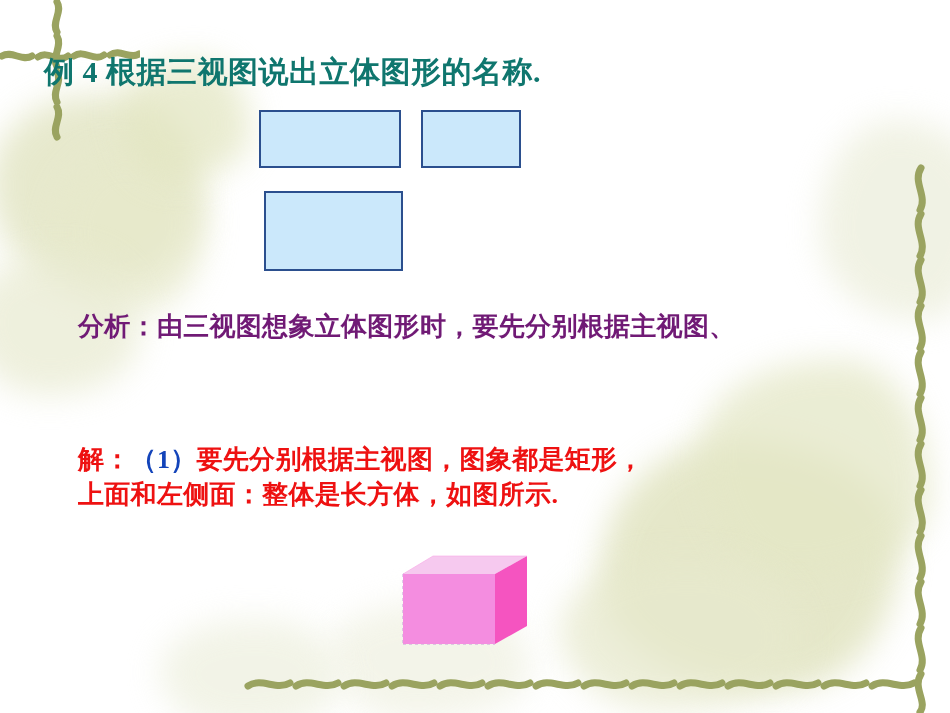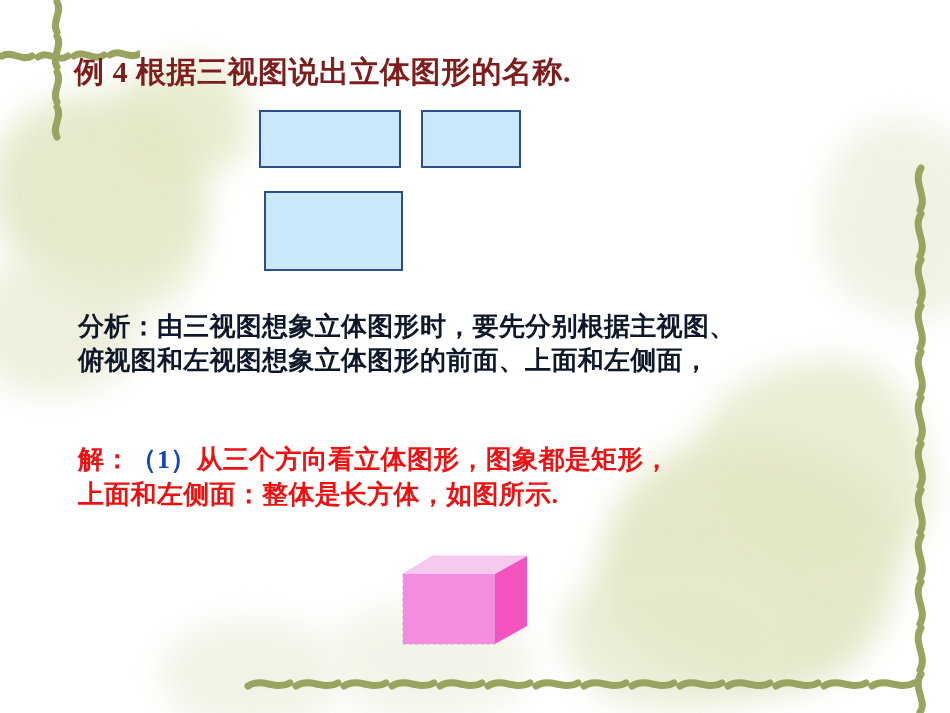--- a/index.html
+++ b/index.html
@@ -52,40 +52,40 @@
     position: absolute;
     left: 0;
     top: 0;
     width: 140px;
     height: 210px;
   }
 
   
   .title {
     position: absolute;
-    left: 74px;
+    left: 44px;
     top: 52px;
     font-size: 30px;
     font-weight: bold;
-    color: #7f1d1d;
+    color: #0f766e;
     letter-spacing: 0.5px;
     white-space: nowrap;
   }
 
   .para {
     position: absolute;
     white-space: nowrap;
     font-weight: bold;
     letter-spacing: 0.3px;
   }
   .para-blue {
     left: 78px;
     top: 310px;
     font-size: 26px;
-    color: #0f172a;
+    color: #701a75;
     line-height: 34px;
   }
   .para-red {
     left: 78px;
     top: 442px;
     font-size: 26px;
     color: #ee1111;
     line-height: 35px;
   }
   .para-red .blue-item {
@@ -178,25 +178,24 @@
   </svg>
 
   <div class="title">例 4  根据三视图说出立体图形的名称.</div>
 
   <div class="view-rect" style="left:259px; top:110px; width:142px; height:58px;"></div>
   <div class="view-rect" style="left:421px; top:110px; width:100px; height:58px;"></div>
   <div class="view-rect" style="left:264px; top:191px; width:139px; height:80px;"></div>
 
   <div class="para para-blue">
     <span class="line">分析：由三视图想象立体图形时，要先分别根据主视图、</span>
-    <span class="line">俯视图和左视图想象立体图形的前面、上面和左侧面，</span>
   </div>
 
   <div class="para para-red">
-    <span class="line"><span>解：</span><span class="blue-item">（1）</span><span>从三个方向看立体图形，图象都是矩形，</span></span>
+    <span class="line"><span>解：</span><span class="blue-item">（1）</span><span>要先分别根据主视图，图象都是矩形，</span></span>
     <span class="line">上面和左侧面：整体是长方体，如图所示.</span>
   </div>
 
   <div class="cuboid-wrap">
     <svg viewBox="0 0 140 112" width="140" height="112">
 
       <g stroke="#b98fd0" stroke-width="1" fill="none" stroke-dasharray="3 3" opacity="0.85">
         <path d="M8,22 L100,22"></path>
         <path d="M8,22 L8,92"></path>
         <path d="M8,92 L100,92"></path>

